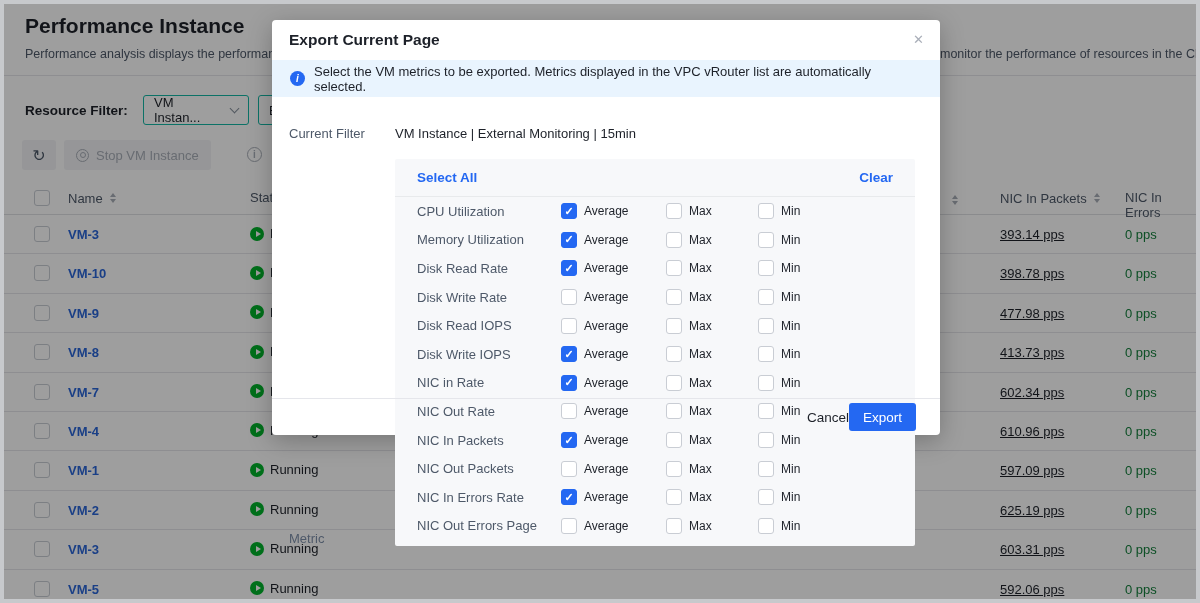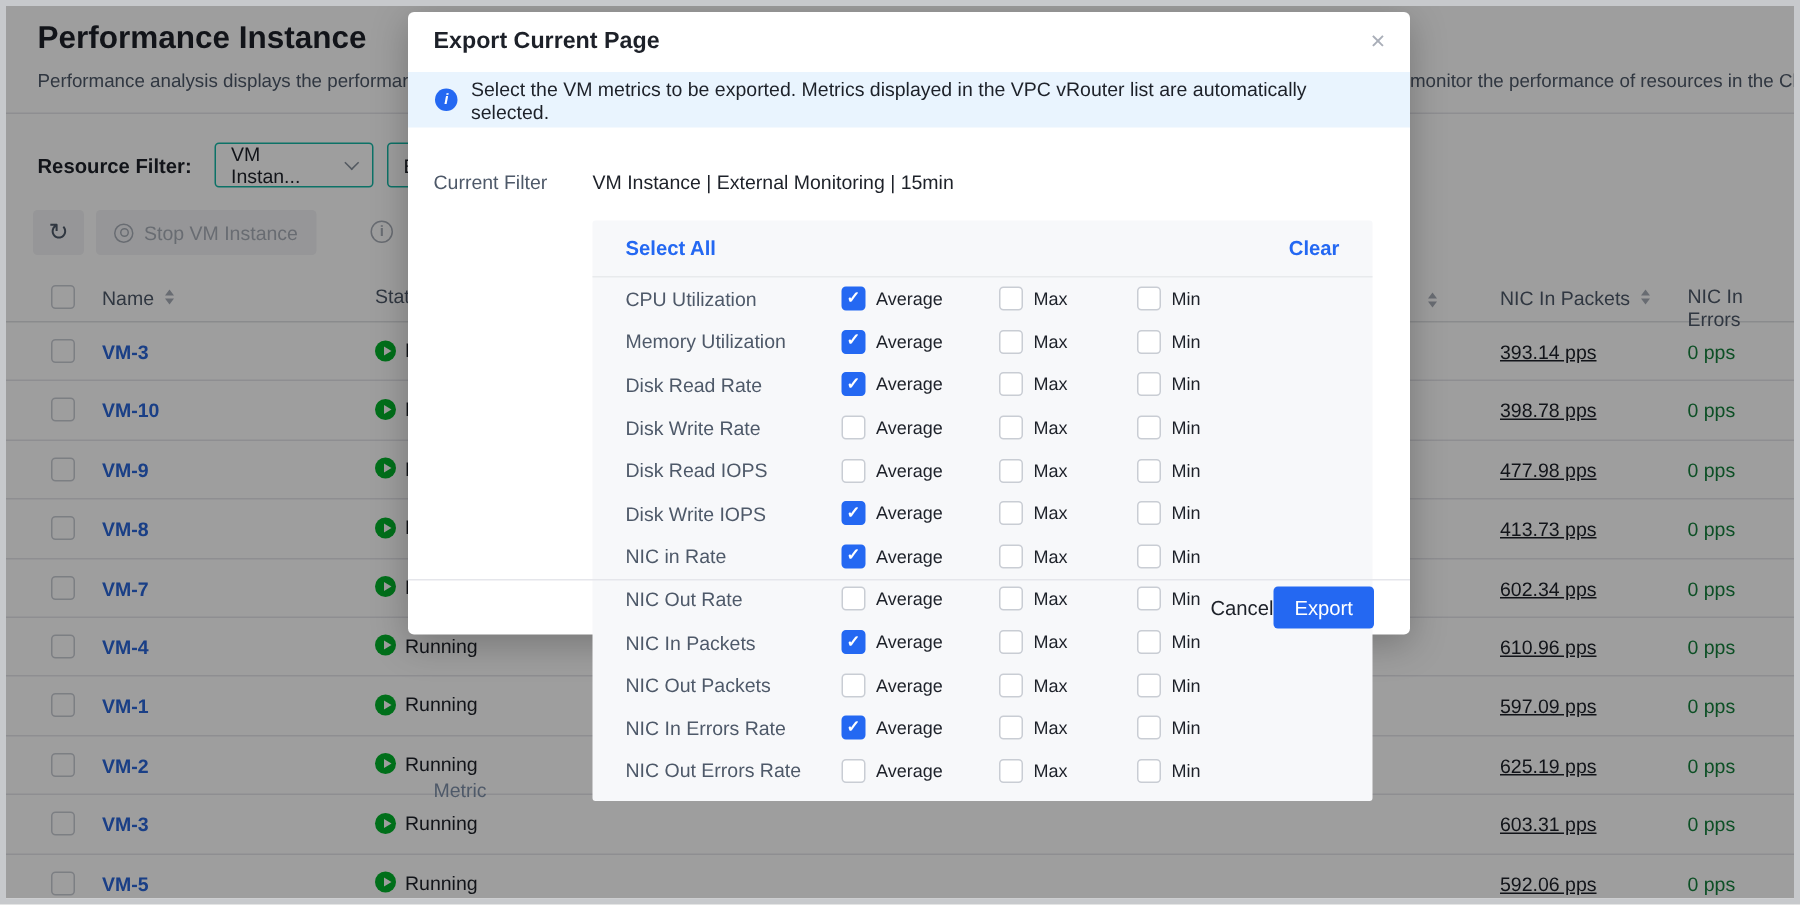--- a/index.html
+++ b/index.html
@@ -49,21 +49,21 @@
   .t-status { position:absolute; left:246px; top:11px; display:flex; align-items:center; gap:6px; color:#1d2129; }
   .run { width:14px; height:14px; border-radius:50%; background:#00b42a; position:relative; flex:none; }
   .run::after { content:""; position:absolute; left:5.5px; top:4px; border-left:5px solid #fff;
                 border-top:3px solid transparent; border-bottom:3px solid transparent; }
   .t-v1 { position:absolute; left:996px; top:12px; color:#1d2129;text-decoration:underline; }
   .t-v2 { position:absolute; left:1121px; top:12px; color:#15803d; }
 
   .dim { position:absolute; inset:0; background:rgba(0,0,0,0.38); z-index:50; }
 
   
-  .modal { position:absolute; left:268px; top:4px; width:668px; height:415px; background:#fff; border-radius:4px;
+  .modal { position:absolute; left:268px; top:16px; width:668px; height:415px; background:#fff; border-radius:4px;
            box-shadow:0 6px 24px rgba(0,0,0,0.25); z-index:100; }
   .m-header { position:relative; height:40px; display:flex; align-items:center; padding:0 17px; }
   .m-title { font-size:15.5px; font-weight:bold; color:#1d2129; }
   .m-close { position:absolute; right:16px; top:12px; font-size:13px; color:#a9aeb8; cursor:pointer; }
   .m-banner { height:37px; background:#e9f4fe; display:flex; align-items:center; padding:0 18px; gap:9px;
               font-size:13px; color:#1d2129; }
   .blue-info { width:15px; height:15px; border-radius:50%; background:#2468f2; color:#fff; font-size:10px;
                font-weight:bold; font-style:italic; display:flex; align-items:center; justify-content:center; flex:none; }
   .m-body { padding:26px 25px 0 17px; }
   .cf-row { display:flex; font-size:13px; height:20px; align-items:center; }
@@ -417,21 +417,21 @@
                 <label class="m-group g2">
                   <span class="cb"></span>
                   <span>Max</span>
                 </label>
                 <label class="m-group">
                   <span class="cb"></span>
                   <span>Min</span>
                 </label>
               </div>
               <div class="m-row">
-                <span class="m-name">NIC Out Errors Rate</span>
+                <span class="m-name">NIC Out Errors Page</span>
                 <label class="m-group g1">
                   <span class="cb"></span>
                   <span>Average</span>
                 </label>
                 <label class="m-group g2">
                   <span class="cb"></span>
                   <span>Max</span>
                 </label>
                 <label class="m-group">
                   <span class="cb"></span>

